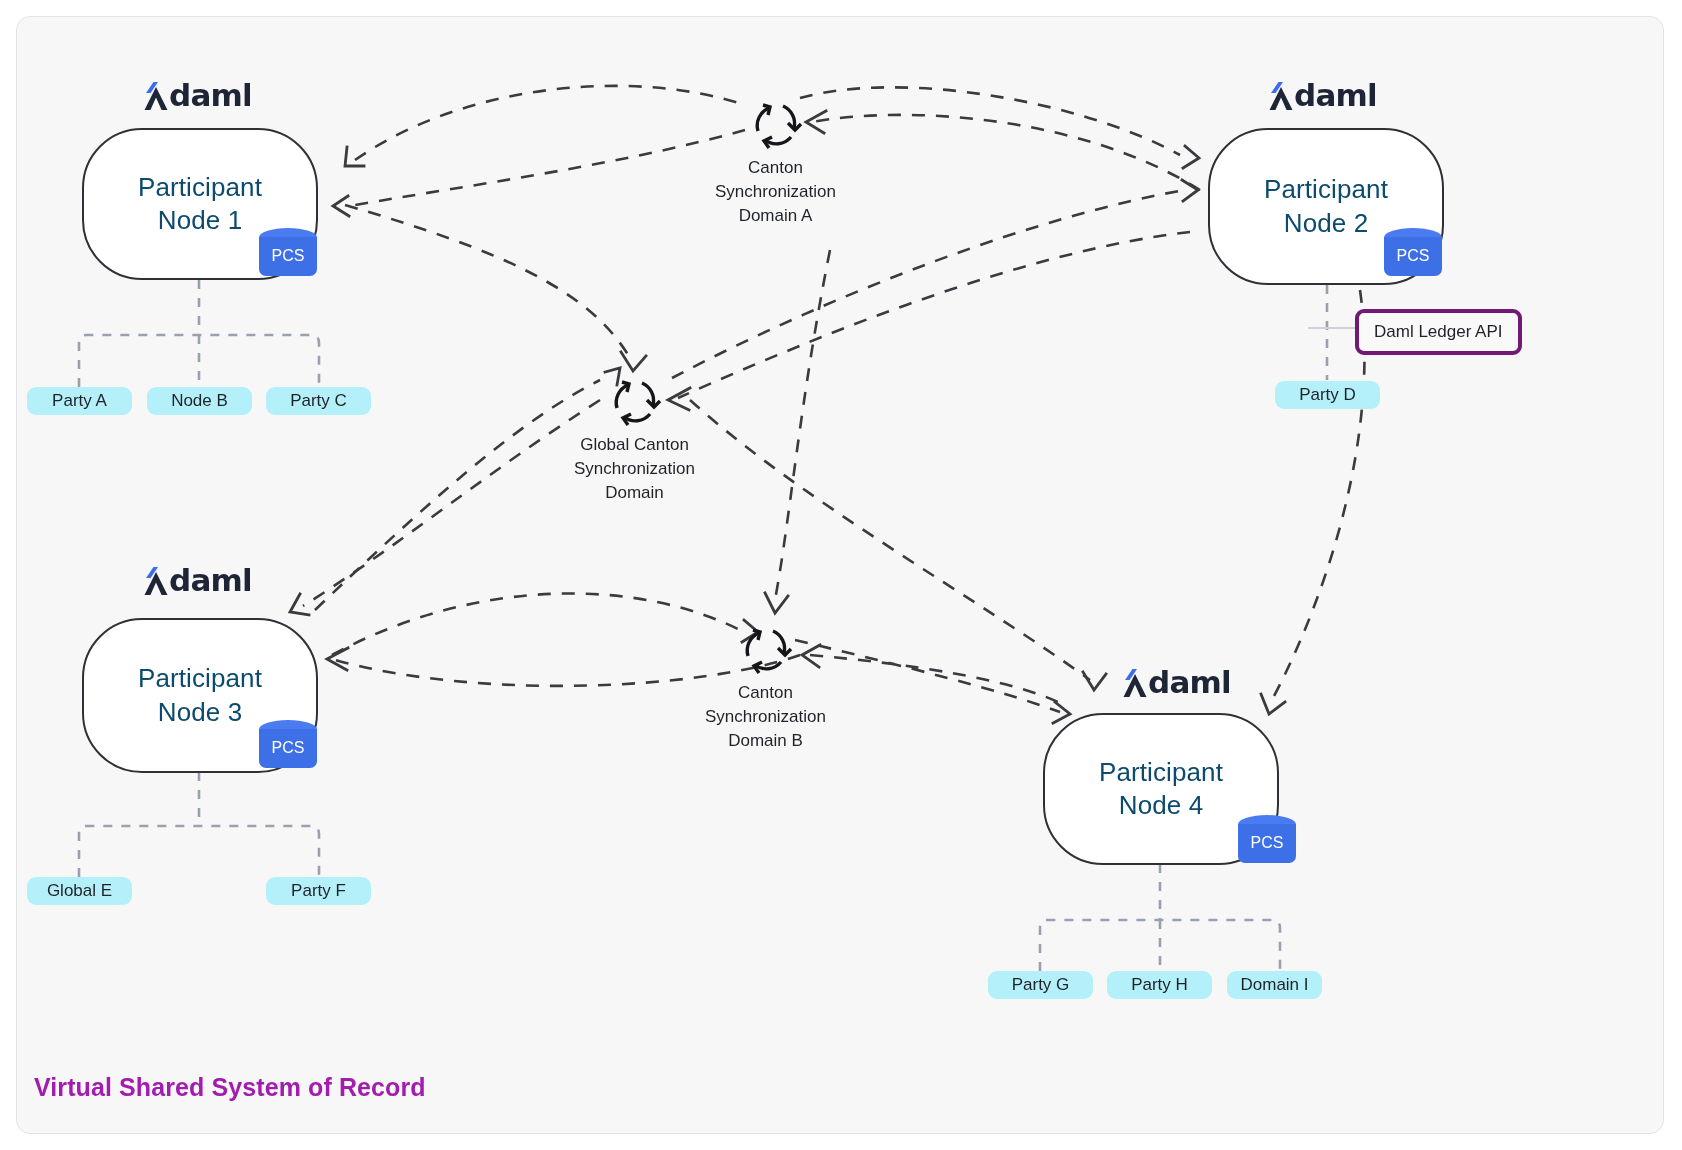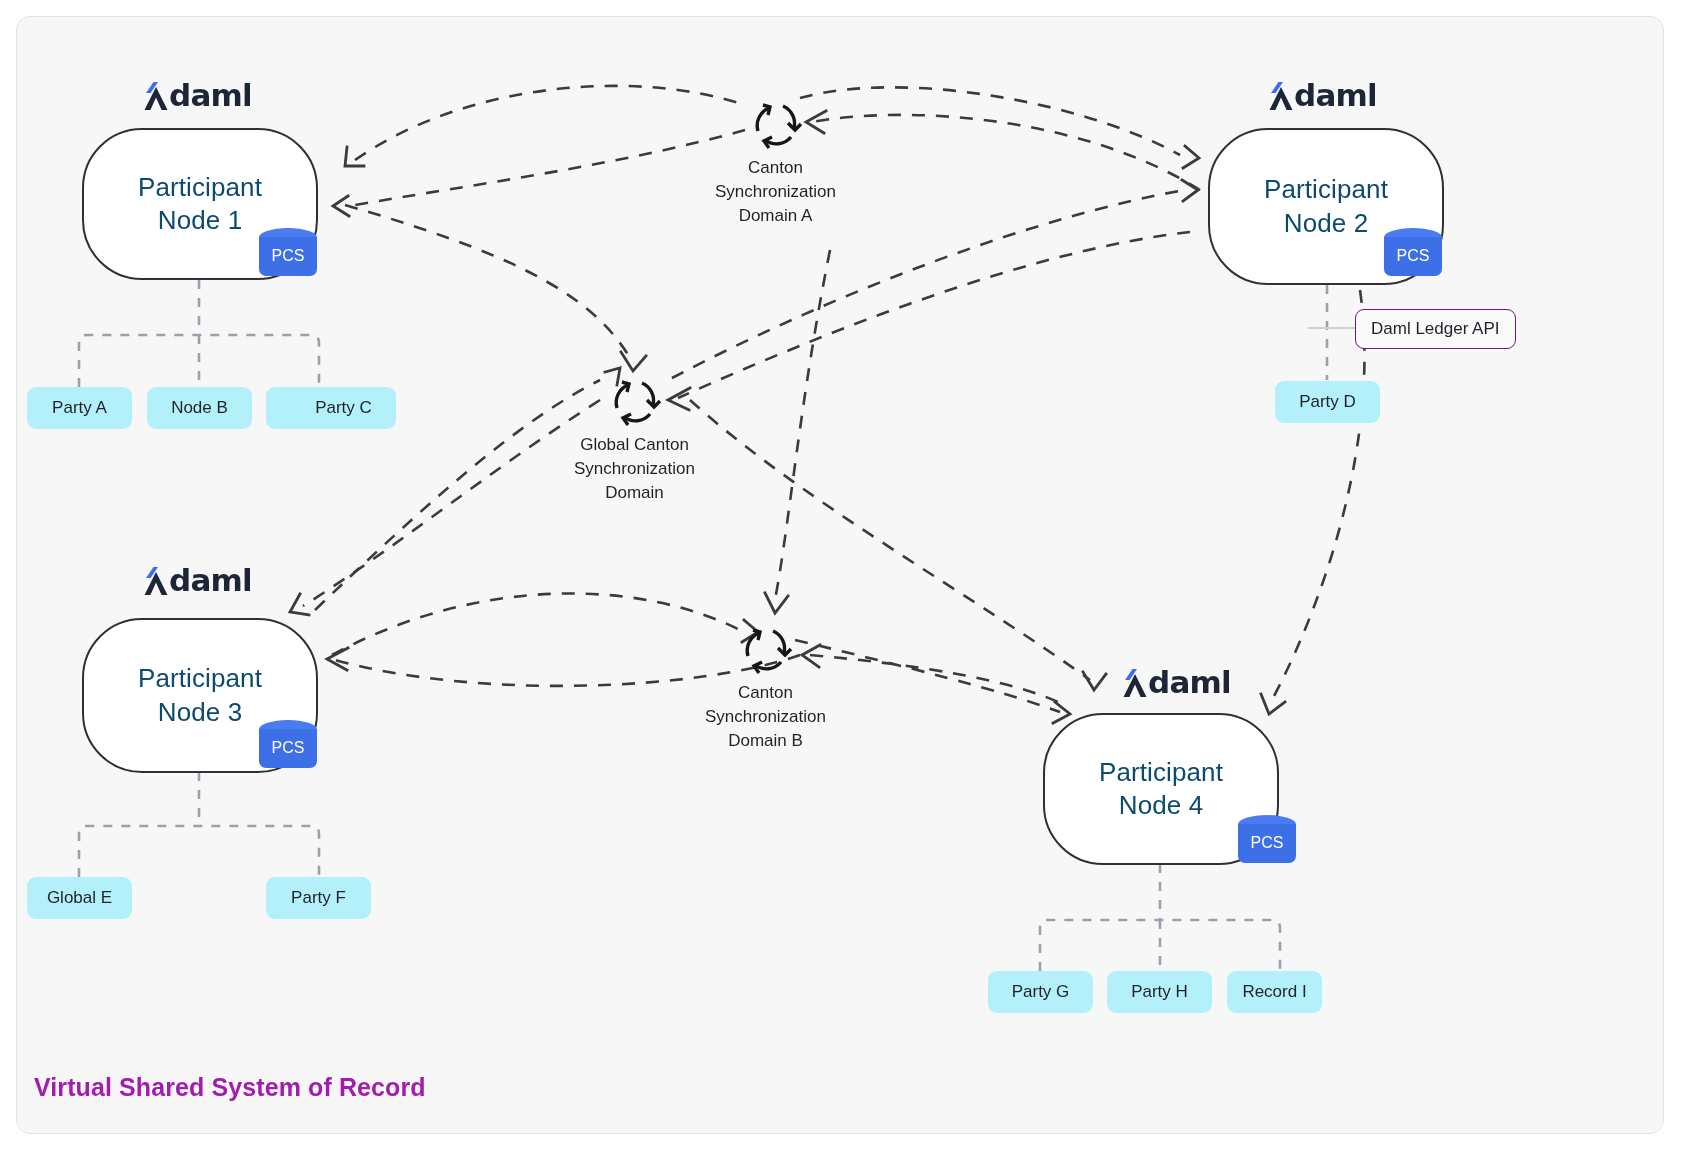--- a/index.html
+++ b/index.html
@@ -84,21 +84,21 @@
     position:absolute; left:0; top:19px;
     width:58px;
     text-align:center;
     font-size:16px;
     color:#ffffff;
     line-height:1.1;
   }
   
   .party{
     position:absolute;
-    height:42px;
+    height:28px;
     background:#b3f0fa;
     border-radius:9px;
     display:flex;
     align-items:center;
     justify-content:center;
     font-size:17px;
     color:#1f2329;
   }
   
   .sync{
@@ -110,21 +110,21 @@
     font-size:17px;
     line-height:1.42;
     color:#1f2329;
     white-space:pre-line;
     margin-top:3px;
   }
   
   .callout{
     position:absolute;
     background:#f9f9fa;
-    border:1px solid #701a75;
+    border:4px solid #701a75;
     border-radius:9px;
     padding:9px 15px;
     font-size:17px;
     color:#1f2329;
     white-space:nowrap;
   }
   
   #footer-title{
     position:absolute;
     left:34px; top:1073px;
@@ -225,21 +225,21 @@
     <div class="body"></div>
     <div class="txt">PCS</div>
   </div>
 
   <div class="party" style="left:27px; top:387px; width:105px;">
     <span>Party A</span>
   </div>
   <div class="party" style="left:147px; top:387px; width:105px;">
     <span>Node B</span>
   </div>
-  <div class="party" style="left:266px; top:387px; width:105px;padding-left:25px;">
+  <div class="party" style="left:266px; top:387px; width:105px;">
     <span>Party C</span>
   </div>
 
   <div class="daml-logo" style="left:1268px; top:80px;">
     <svg class="daml-mark" width="26" height="30" viewBox="0 0 26 30">
       <path d="M10.5 1 L15 1 L7.6 12 L3 12 Z" fill="#3c6df0"></path>
       <path d="M13 6 L24.5 29 L18.6 29 L13 16.5 L7.4 29 L1.5 29 Z" fill="#1d2536"></path>
     </svg>
     <span class="daml-word">daml</span>
   </div>
@@ -302,21 +302,21 @@
     <div class="txt">PCS</div>
   </div>
 
   <div class="party" style="left:988px; top:971px; width:105px;">
     <span>Party G</span>
   </div>
   <div class="party" style="left:1107px; top:971px; width:105px;">
     <span>Party H</span>
   </div>
   <div class="party" style="left:1227px; top:971px; width:95px;">
-    <span>Record I</span>
+    <span>Domain I</span>
   </div>
 
   <div class="sync" style="left:678px; top:95px; width:195px;">
     <svg class="ico" width="62" height="58" viewBox="0 0 62 58">
       <g fill="none" stroke="#16161a" stroke-width="3.4" stroke-linecap="butt">
         <path d="M13 36 A19 19 0 0 1 24 13"></path>
         <path d="M38 11 A19 19 0 0 1 49 33"></path>
         <path d="M46 42 A19 19 0 0 1 20 45"></path>
       </g>
       <path d="M18 10 L25 12 L23 20" fill="none" stroke="#16161a" stroke-width="3.4" stroke-linejoin="miter"></path>

